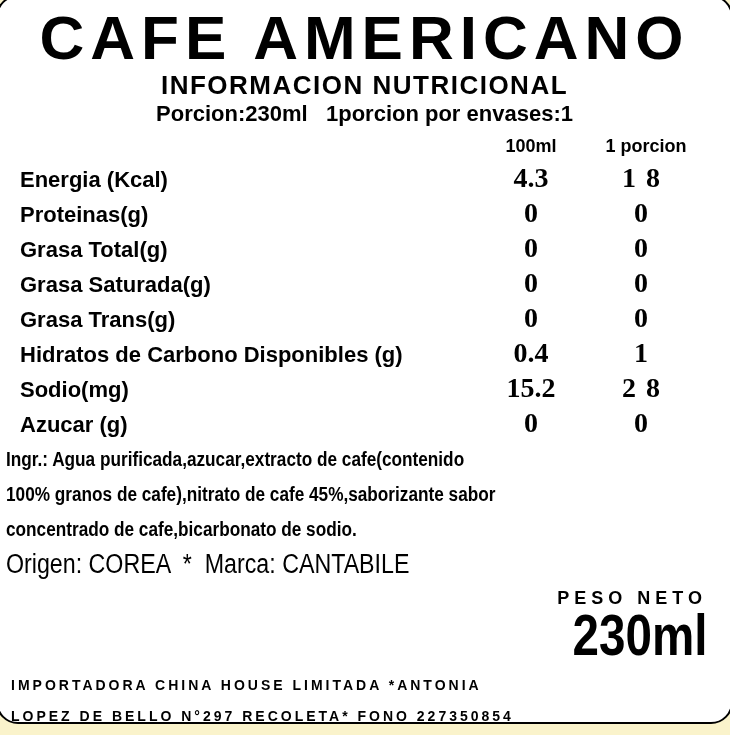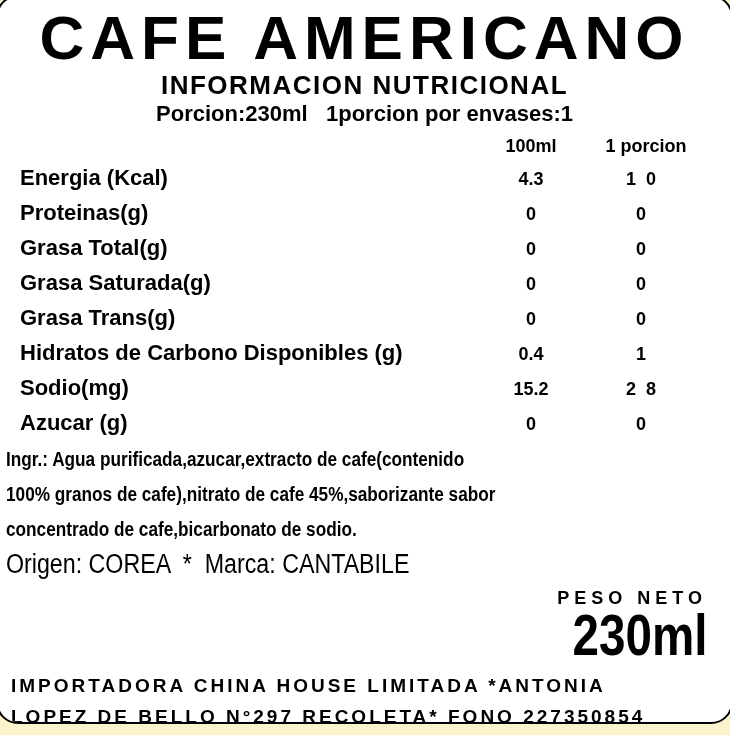--- a/index.html
+++ b/index.html
@@ -55,21 +55,21 @@
     padding-left: 22px;
     font-size: 22px;
     font-weight: bold;
     line-height: 33px;
     white-space: nowrap;
   }
   .col1 { width: 110px; text-align: center; font-weight: bold; }
   .col2 { width: 120px; text-align: center; font-weight: bold; }
   .tcols { margin-right: 25px; display: flex; justify-content: center; }
   .thead .col1, .thead .col2 { font-size: 18px; line-height: 30px; }
-  .trow .col1, .trow .col2 { font-size: 18px; line-height: 33px; }
+  .trow .col1, .trow .col2 { font-size: 28px; line-height: 33px; font-family: Liberation Serif, serif; }
   .trow .col2 { letter-spacing: 10px; }
   .headrow { display: flex; }
   .headrow .spacer { flex: 1; }
   .cond {
     display: inline-block;
     transform: scaleX(0.86);
     transform-origin: 0 50%;
     white-space: nowrap;
   }
   .ingredients { margin-left: 8px; margin-top: 1px; }
@@ -94,21 +94,21 @@
     line-height: 22px;
   }
   .net-value {
     font-size: 58px;
     font-weight: bold;
     line-height: 52px;
   }
   .net-value .cond { transform: scaleX(0.82); transform-origin: 100% 50%; }
   .importer { margin-left: 13px; margin-top: 9px; }
   .importer .impline {
-    font-size: 19px;
+    font-size: 14px;
     font-weight: bold;
     letter-spacing: 3px;
     line-height: 31px;
     white-space: nowrap;
   }
 </style>
 </head>
 <body>
 
 <div class="stage">
@@ -124,21 +124,21 @@
         <div class="tcols">
           <div class="col1">100ml</div>
           <div class="col2">1 porcion</div>
         </div>
       </div>
 
       <div class="trow">
         <div class="rname">Energia (Kcal)</div>
         <div class="tcols">
           <div class="col1">4.3</div>
-          <div class="col2">10</div>
+          <div class="col2">18</div>
         </div>
       </div>
       <div class="trow">
         <div class="rname">Proteinas(g)</div>
         <div class="tcols">
           <div class="col1">0</div>
           <div class="col2">0</div>
         </div>
       </div>
       <div class="trow">

